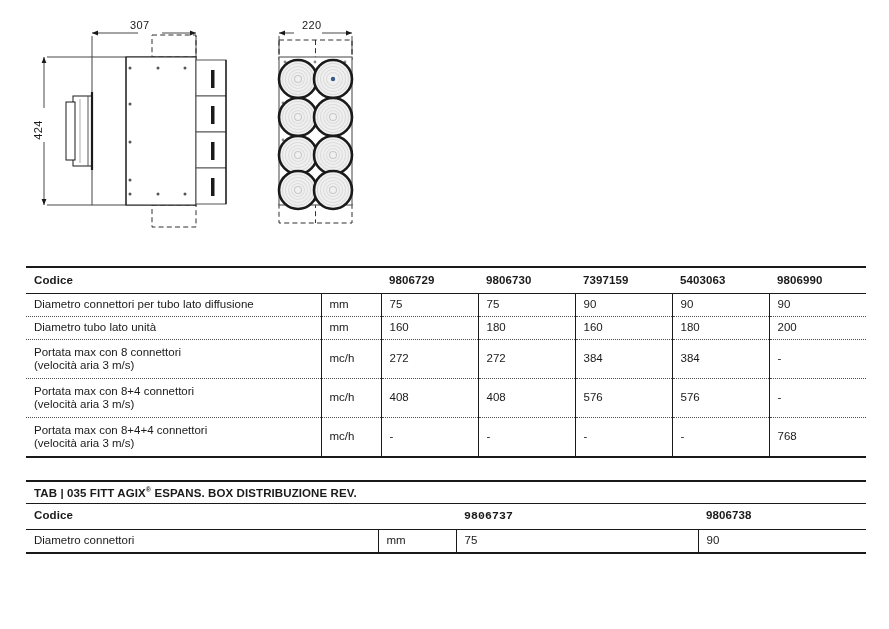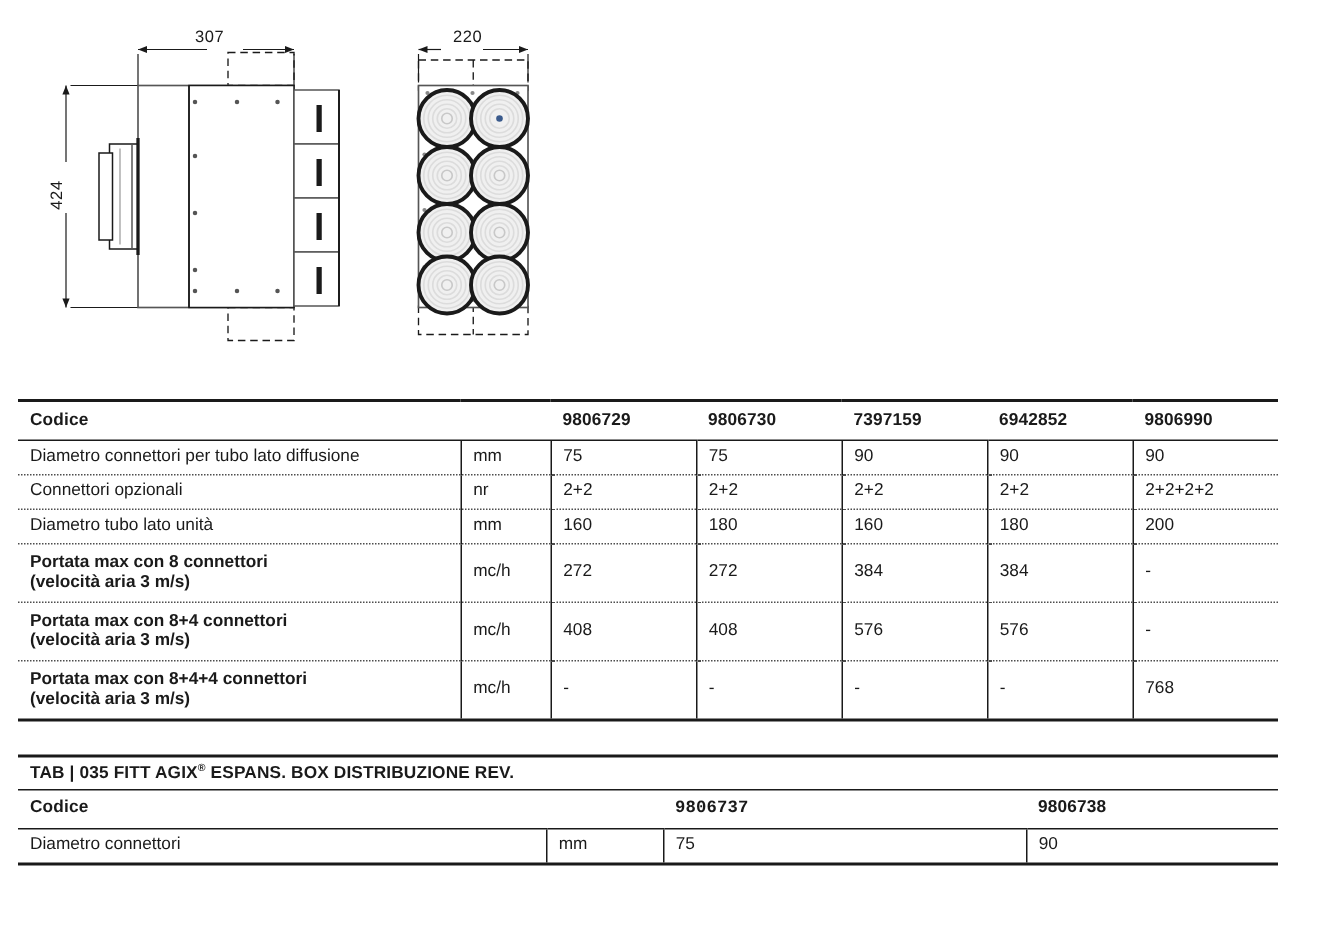--- a/index.html
+++ b/index.html
@@ -29,21 +29,21 @@
     letter-spacing: .4px;
   }
   .dim-text.vertical {
     transform: rotate(-90deg);
     transform-origin: center center;
   }
 
   
   #tables {
     position: absolute;
-    left: 12px;
+    left: 26px;
     top: 266px;
     width: 840px;
   }
 
   table.spec {
     border-collapse: collapse;
     width: 840px;
     table-layout: fixed;
     font-size: 11.5px;
   }
@@ -86,21 +86,20 @@
 
   .tbl-bottom {
     border-top: 2.6px solid #1a1a1a;
     height: 0;
     font-size: 0;
     line-height: 0;
   }
 
   .sub {
     display: block;
-    font-weight: bold;
   }
 
   
   .caption-bar {
     border-top: 2.6px solid #1a1a1a;
     border-bottom: 1.3px solid #1a1a1a;
     font-weight: bold;
     font-size: 11.5px;
     padding: 4px 0 4px 8px;
     letter-spacing: .1px;
@@ -307,44 +306,35 @@
       <col style="width:97px">
       <col style="width:97px">
     </colgroup>
     <tbody>
       <tr class="code-row">
         <td>Codice</td>
         <td class="nb"></td>
         <td>9806729</td>
         <td>9806730</td>
         <td>7397159</td>
-        <td>6942852</td>
+        <td>5403063</td>
         <td>9806990</td>
       </tr>
 
       <tr class="data-row">
         <td>Diametro connettori per tubo lato diffusione</td>
         <td class="vsep">mm</td>
         <td class="vsep">75</td>
         <td class="vsep">75</td>
         <td class="vsep">90</td>
         <td class="vsep">90</td>
         <td class="vsep">90</td>
       </tr>
 
 
-      <tr class="data-row">
-        <td>Connettori opzionali</td>
-        <td class="vsep">nr</td>
-        <td class="vsep">2+2</td>
-        <td class="vsep">2+2</td>
-        <td class="vsep">2+2</td>
-        <td class="vsep">2+2</td>
-        <td class="vsep">2+2+2+2</td>
-      </tr>
 
       <tr class="data-row">
         <td>Diametro tubo lato unità</td>
         <td class="vsep">mm</td>
         <td class="vsep">160</td>
         <td class="vsep">180</td>
         <td class="vsep">160</td>
         <td class="vsep">180</td>
         <td class="vsep">200</td>
       </tr>

